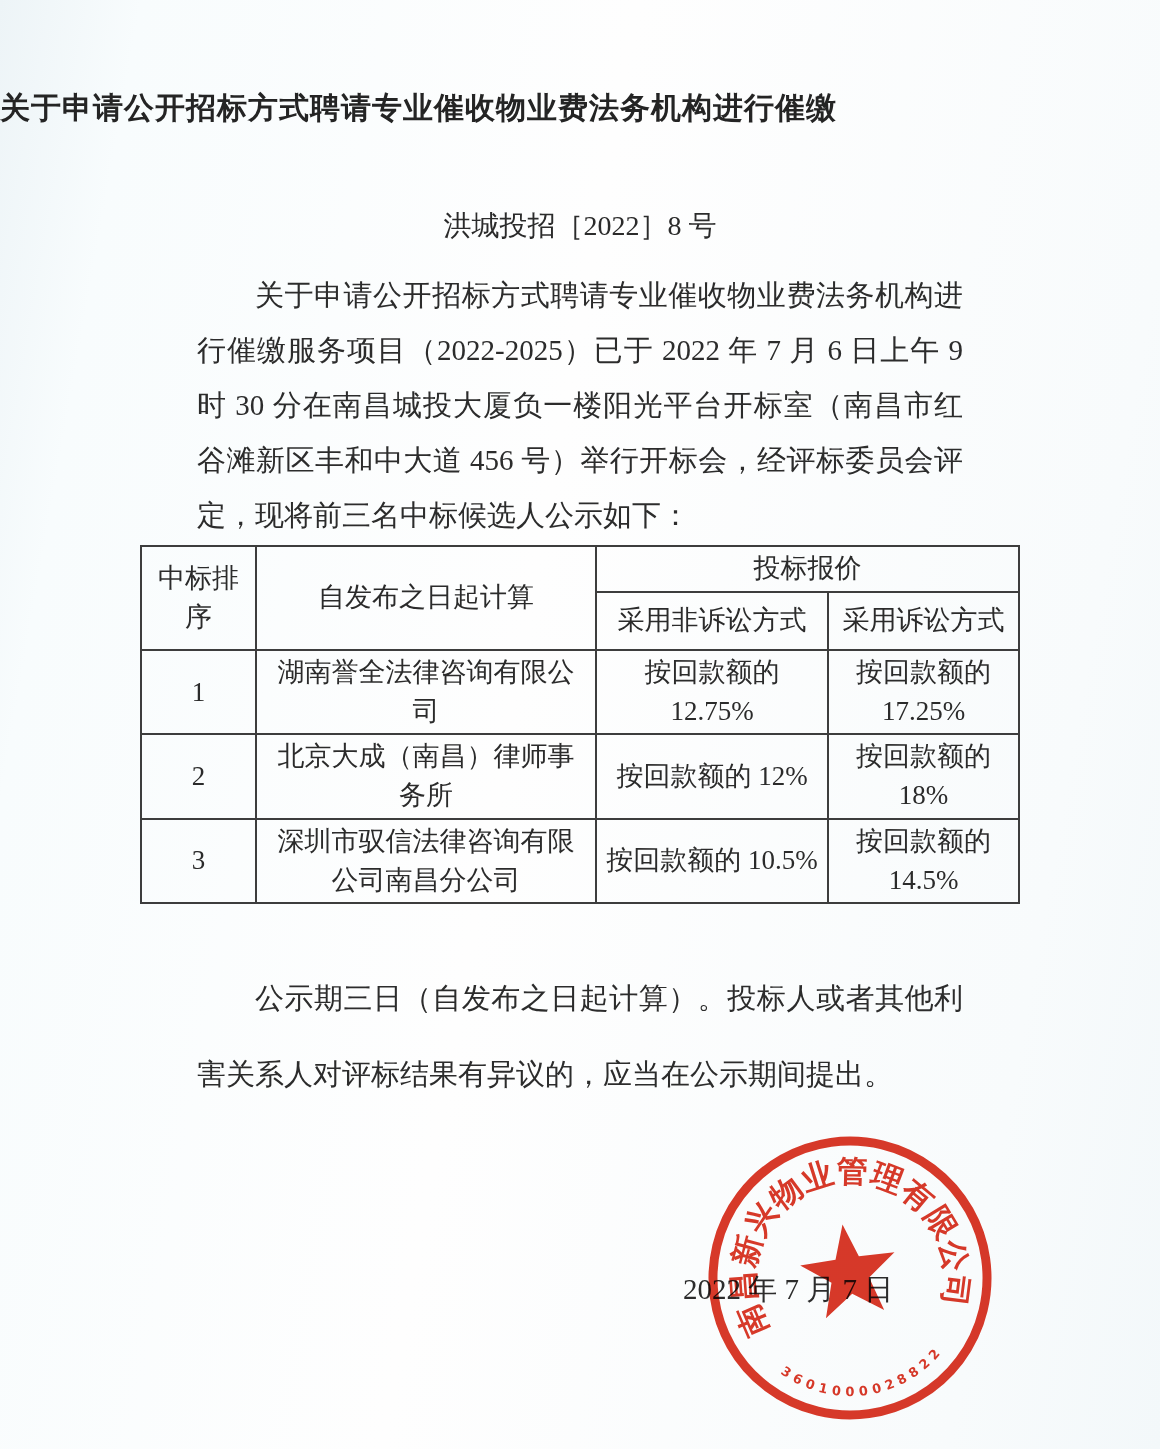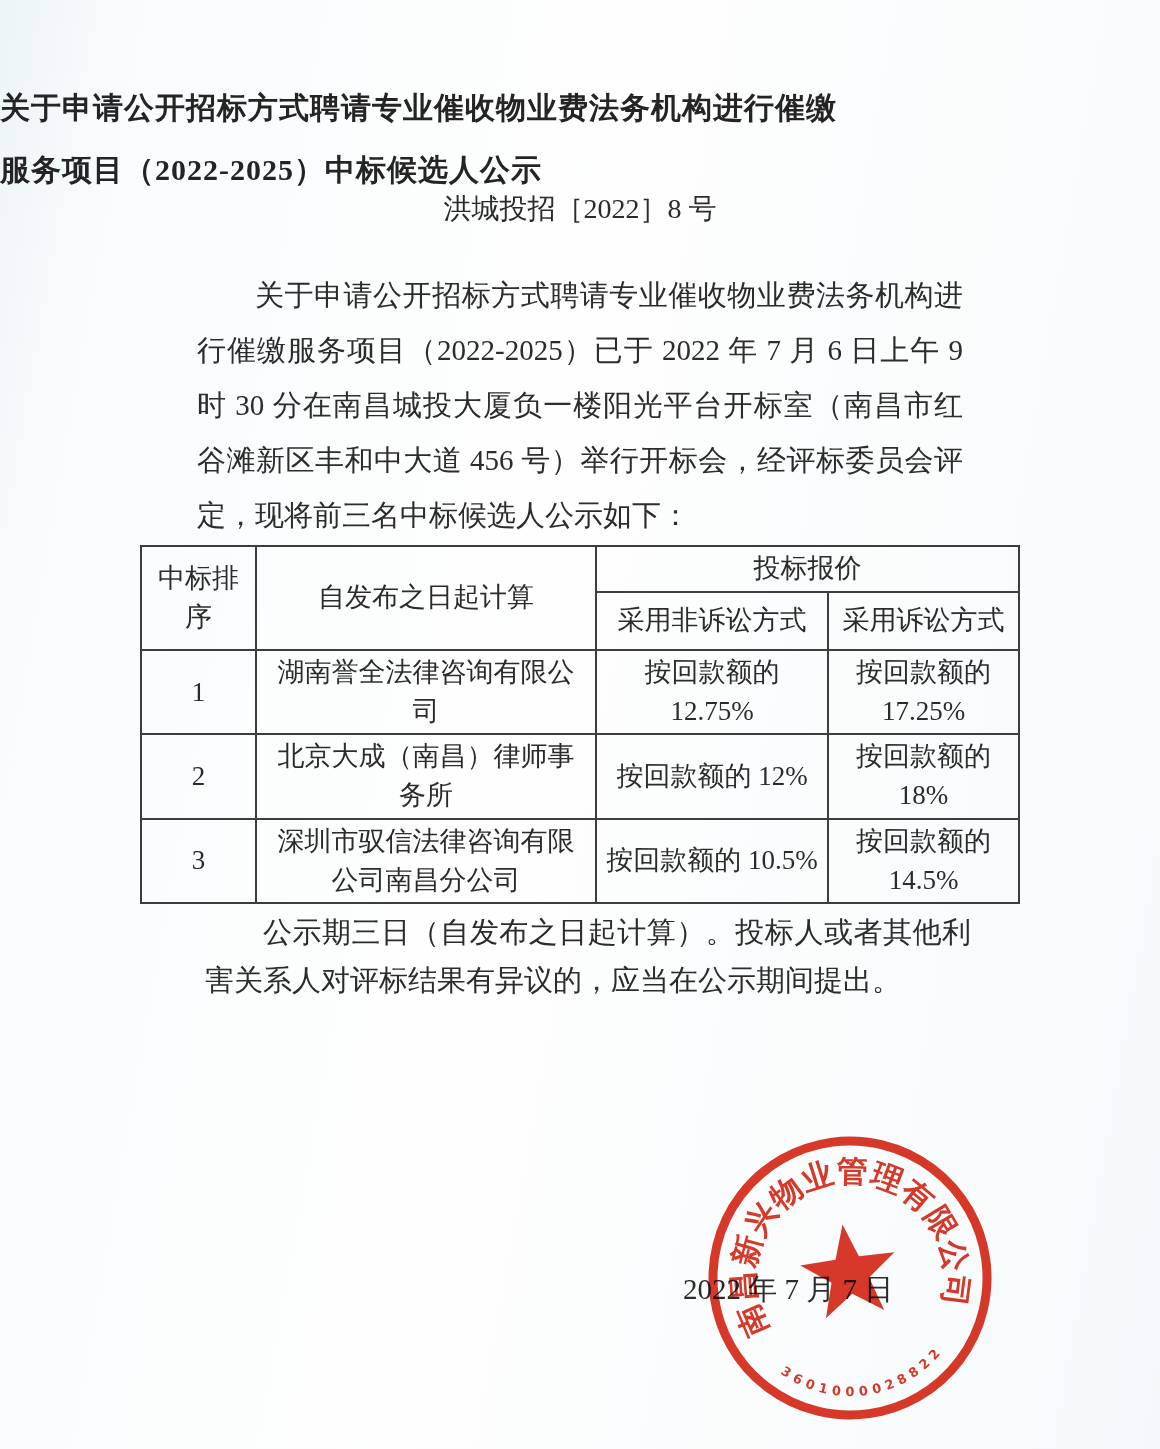--- a/index.html
+++ b/index.html
@@ -15,30 +15,30 @@
   }
   .title {
     position: absolute; left: 0; width: 100%;
     margin: 0; 
     font-size: 30px; font-weight: bold; color: #242424;
     letter-spacing: 1px;
   }
   .title-line1 { top: 88px; }
   .title-line2 { top: 150px; }
   .docnum {
-    position: absolute; top: 190px; left: 0; width: 100%;
+    position: absolute; top: 207px; left: 0; width: 100%;
     text-align: center; font-size: 28px; color: #2b2b2b;
   }
   .para {
     position: absolute; left: 197px; width: 766px;
     margin: 0; font-size: 29px; line-height: 55px;
     text-indent: 2em; text-align: justify; color: #2c2c2c;
   }
   .para1 { top: 268px; }
-  .para2 { top: 908px; line-height: 48px; margin-left: 8px; }
+  .para2 { top: 960px; line-height: 76px; }
   .line {
     position: absolute; margin: 0; font-size: 29px;
     white-space: nowrap; color: #2c2c2c;
   }
   .supervisor { top: 1046px; left: 247px; }
   .phone      { top: 1102px; left: 247px; }
   .bidder     { top: 1203px; left: 563px; }
   .dateline   { top: 1270px; left: 683px; }
 
   .bid-table {
@@ -78,21 +78,20 @@
     font-family: "DejaVu Sans", sans-serif;
     letter-spacing: 5px;
   }
 </style>
 </head>
 <body>
 
 <div class="page">
 
   <h1 class="title title-line1">关于申请公开招标方式聘请专业催收物业费法务机构进行催缴</h1>
-  <h1 class="title title-line2">服务项目（2022-2025）中标候选人公示</h1>
   <div class="docnum">洪城投招［2022］8 号</div>
 
   <p class="para para1">关于申请公开招标方式聘请专业催收物业费法务机构进行催缴服务项目（2022-2025）已于 2022 年 7 月 6 日上午 9 时 30 分在南昌城投大厦负一楼阳光平台开标室（南昌市红谷滩新区丰和中大道 456 号）举行开标会，经评标委员会评定，现将前三名中标候选人公示如下：</p>
 
   <table class="bid-table">
     <colgroup>
       <col class="col-rank">
         <col class="col-name">
         <col class="col-non">
         <col class="col-lit">

